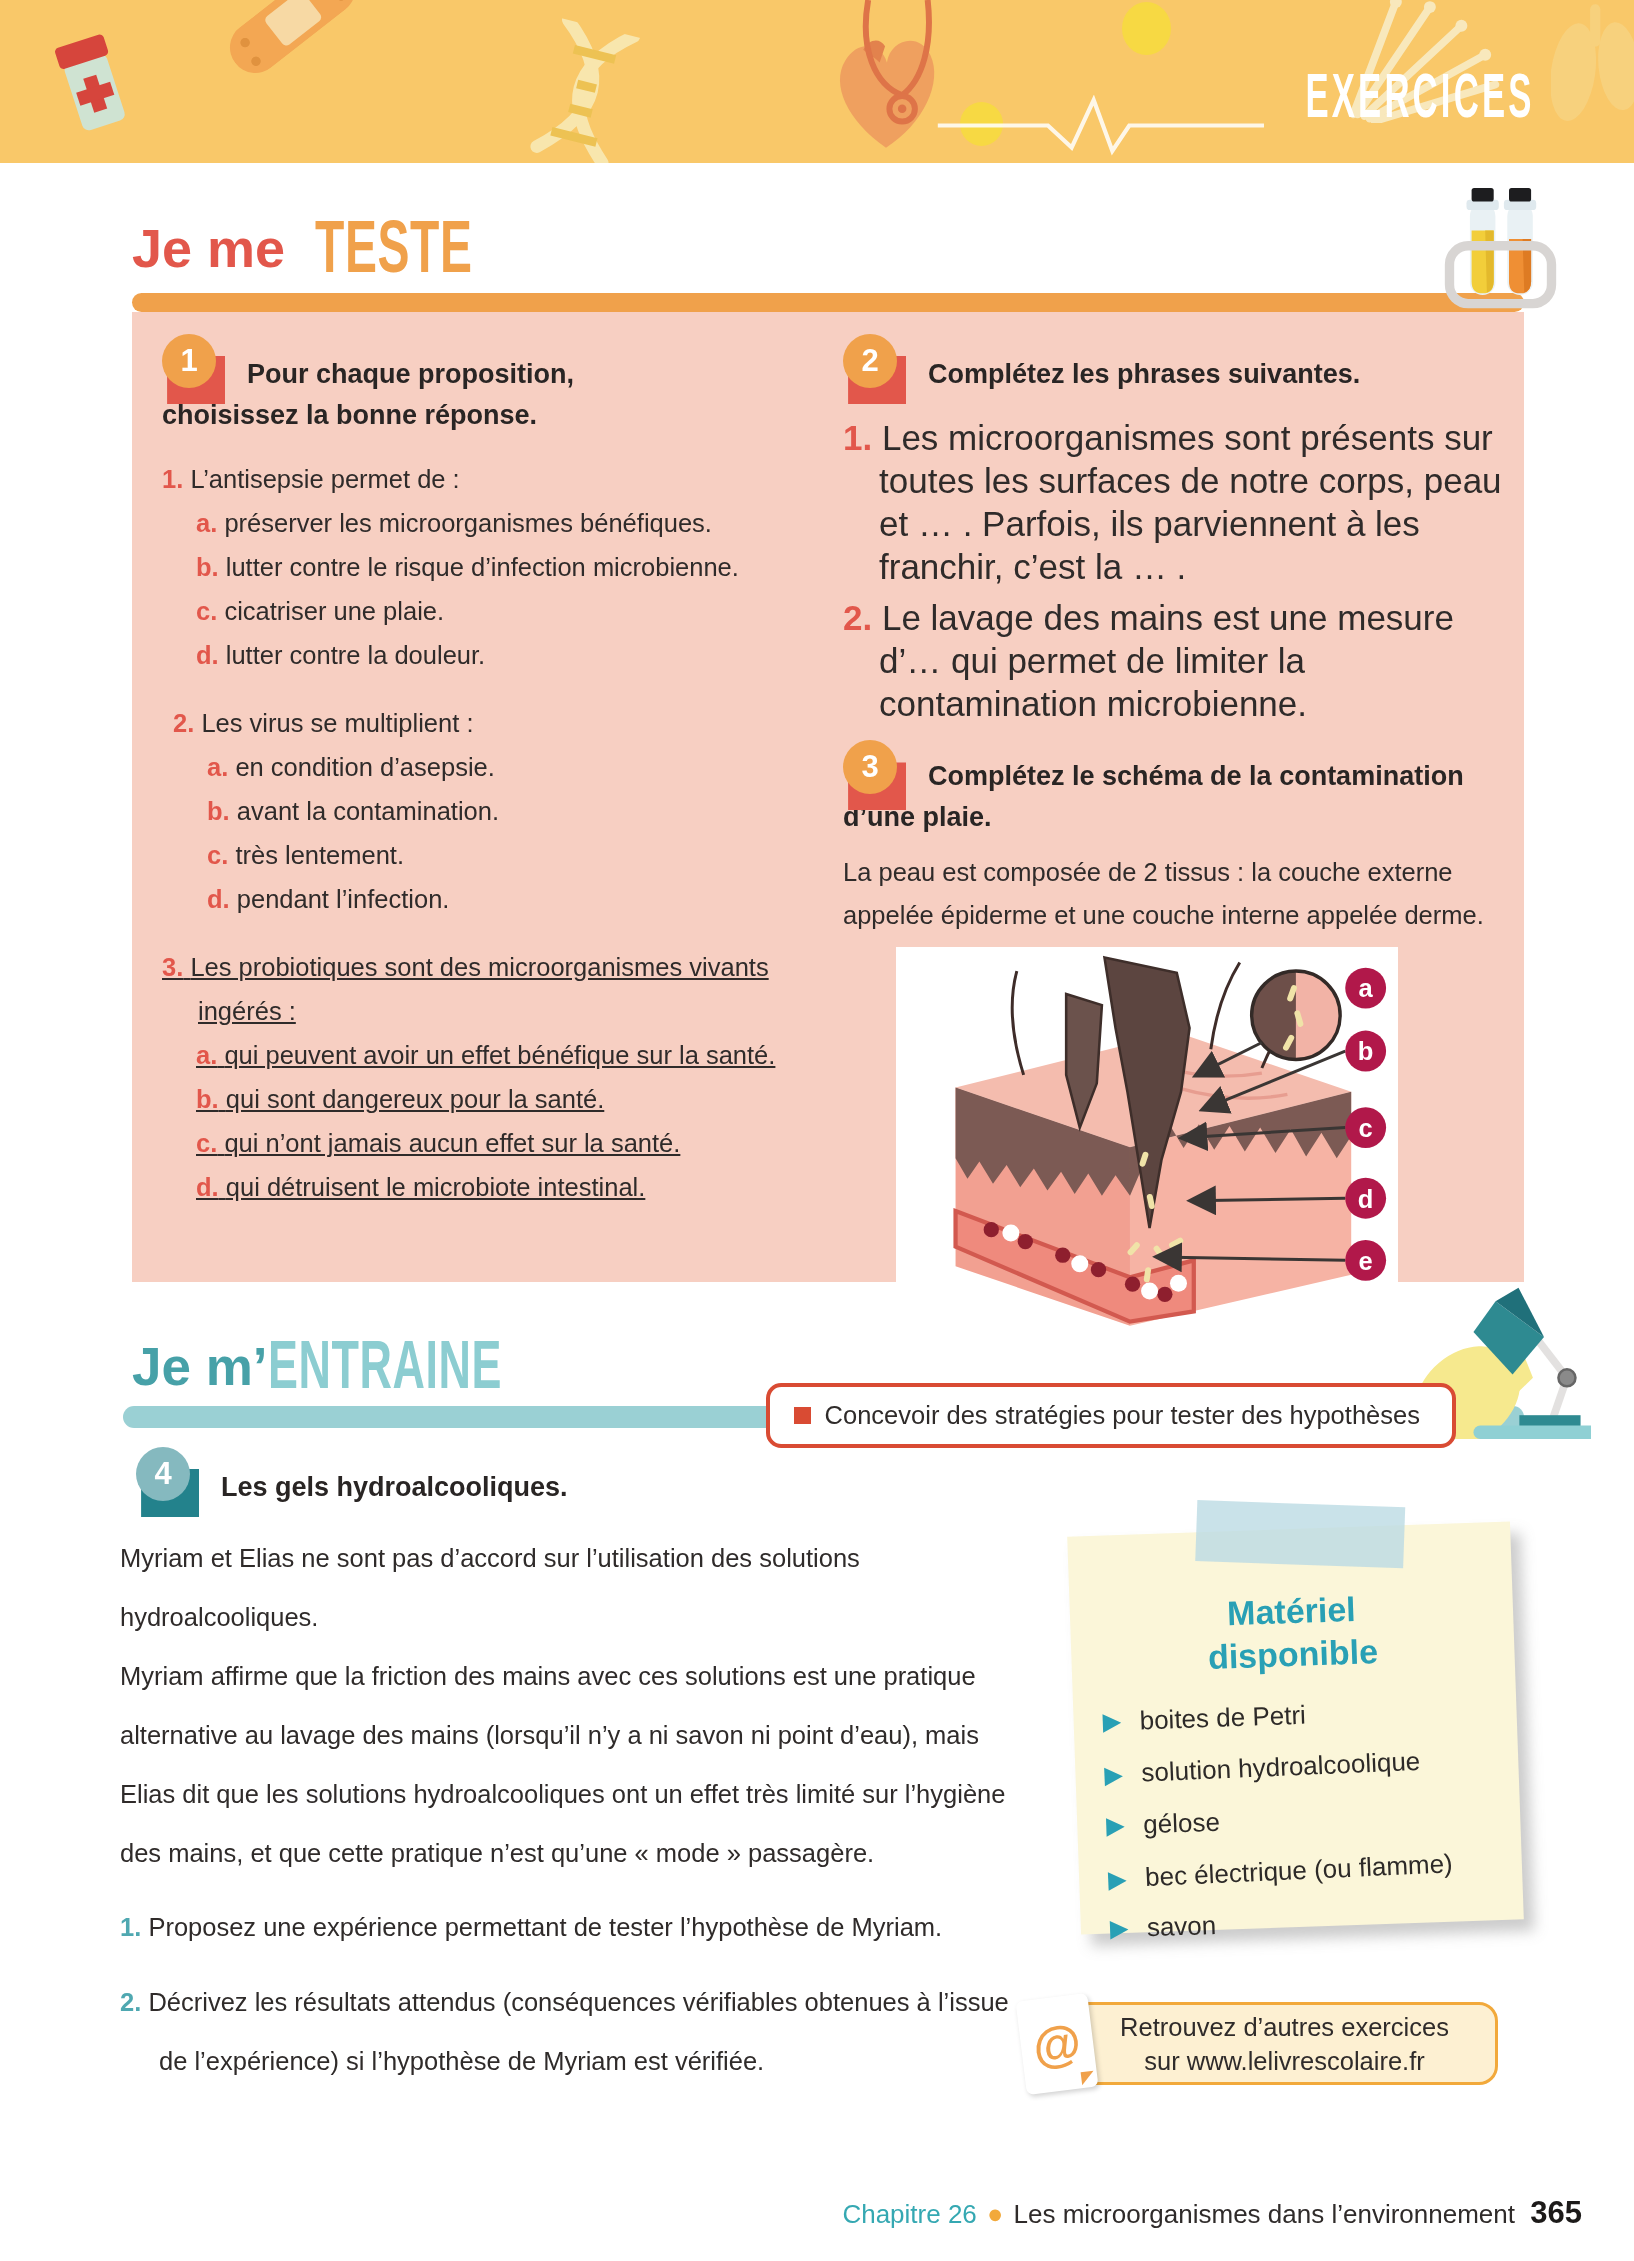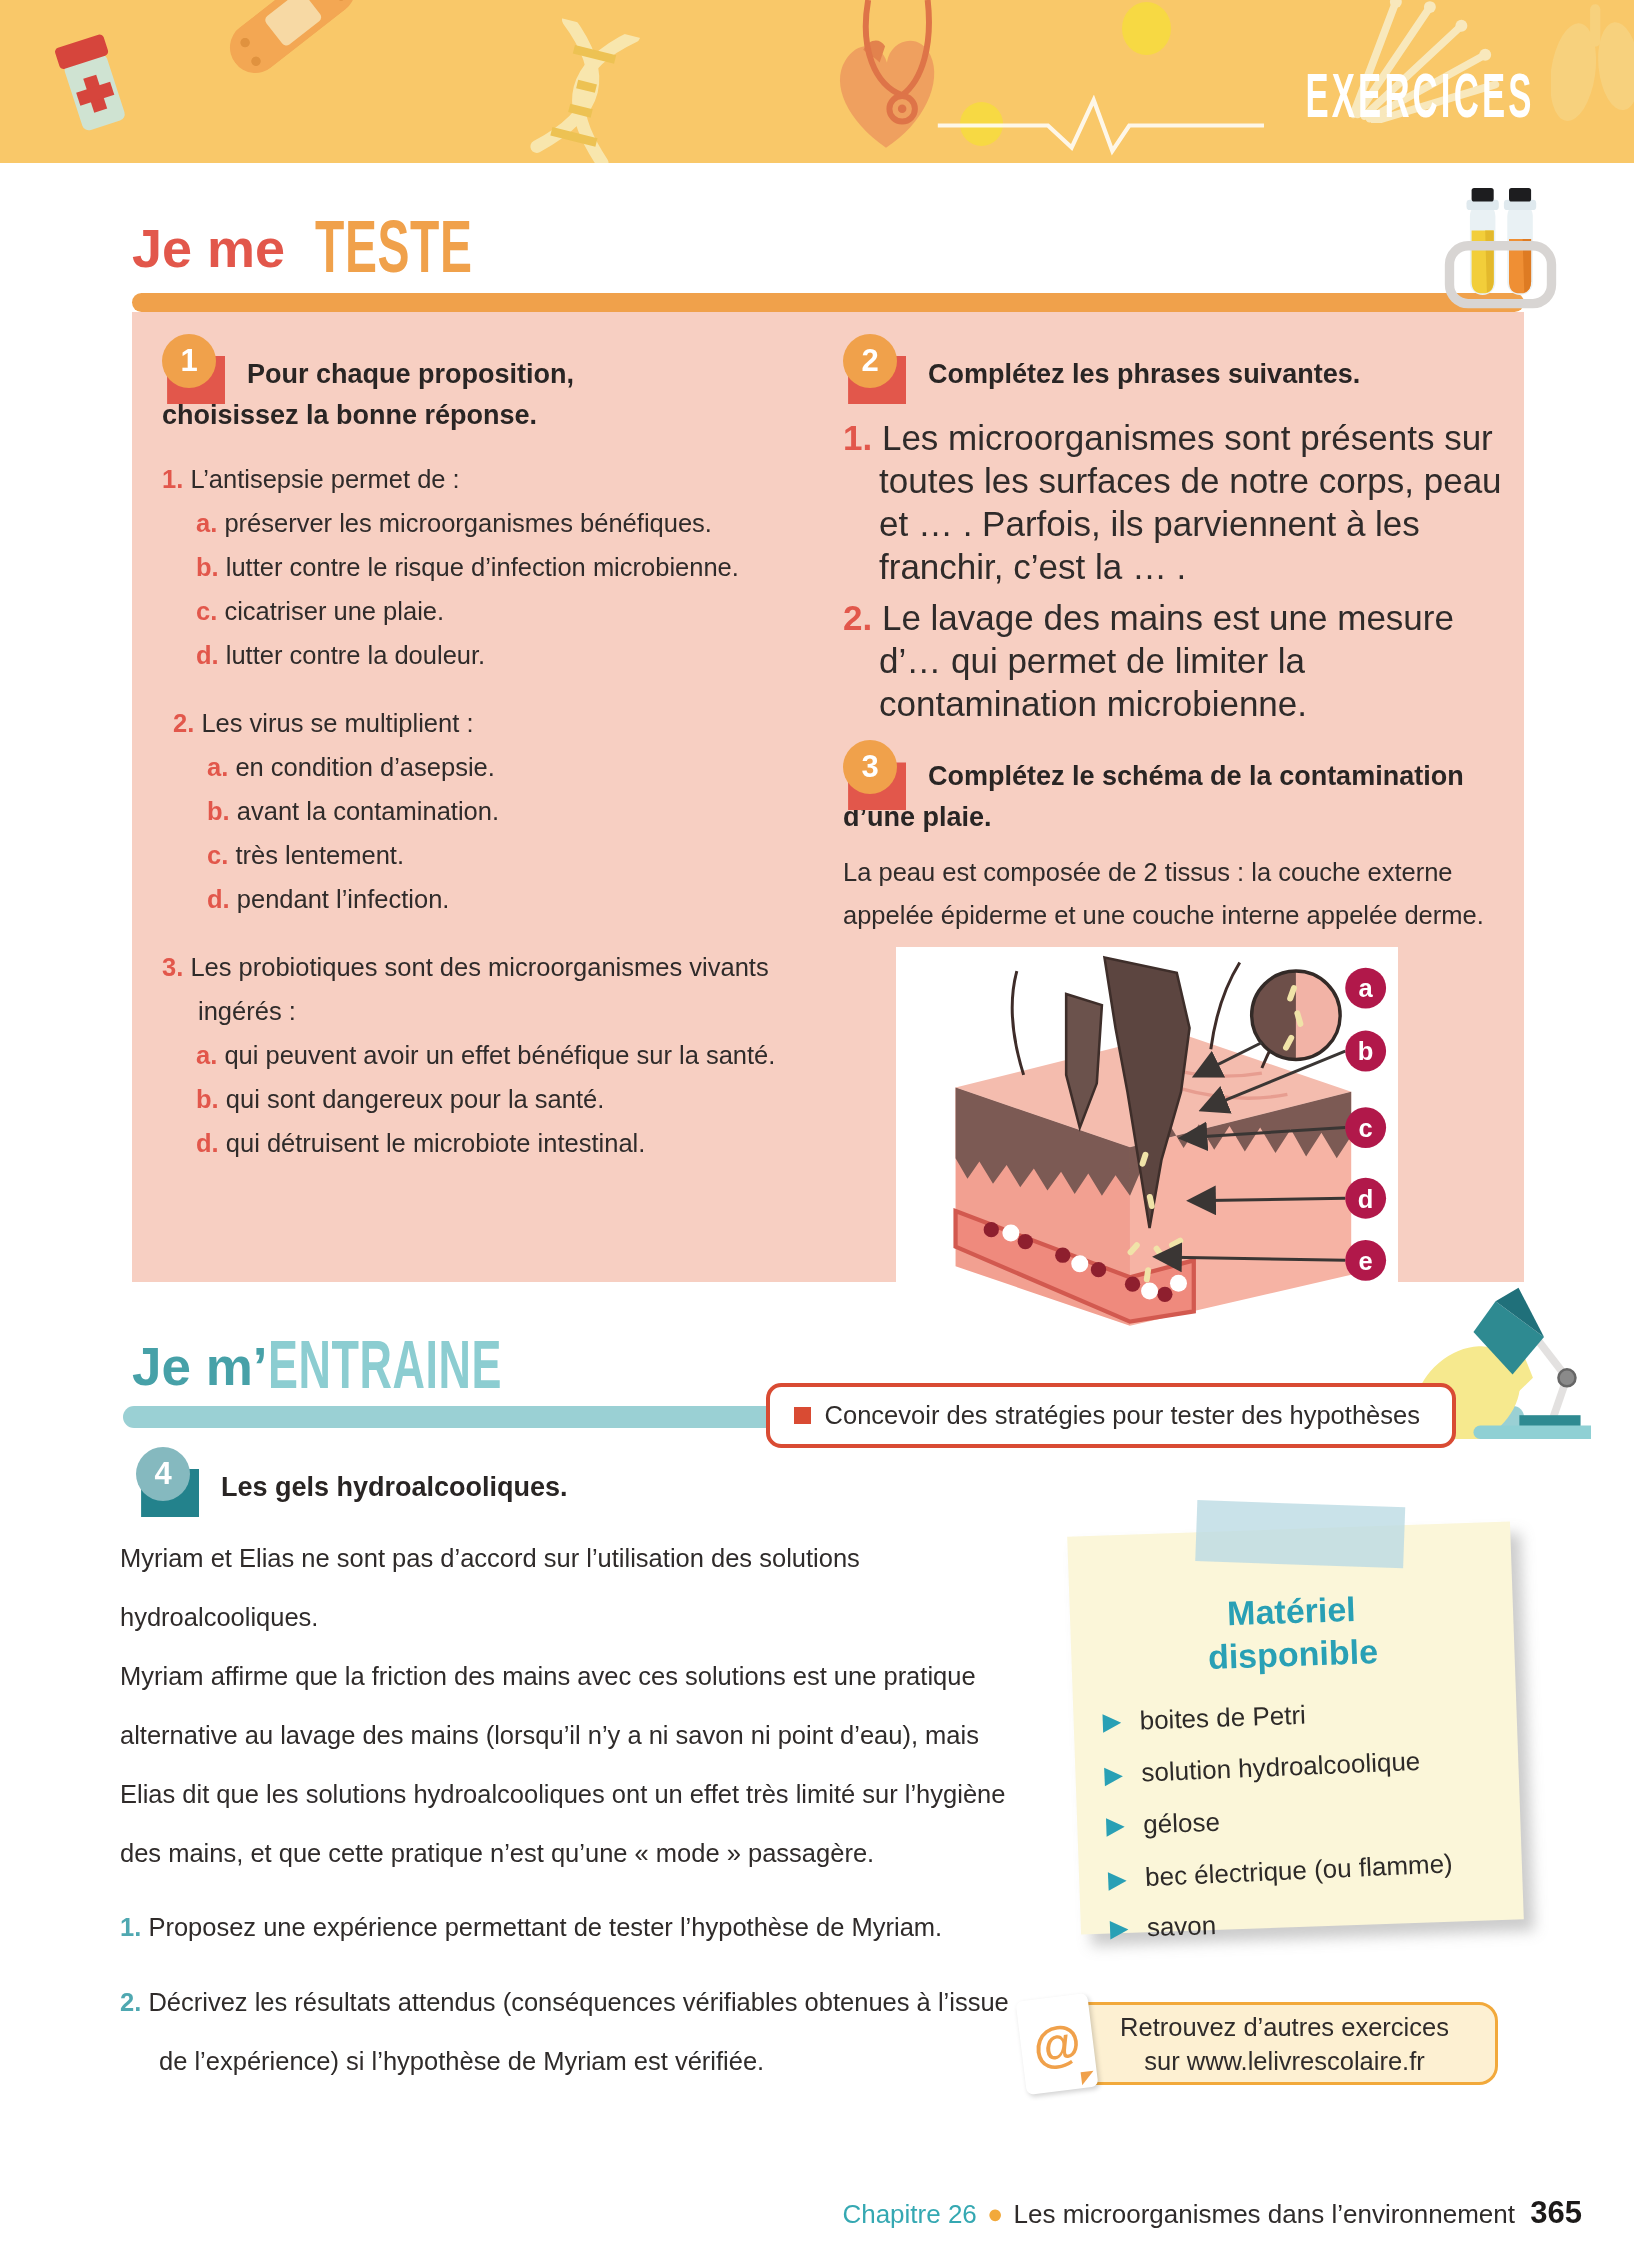--- a/index.html
+++ b/index.html
@@ -205,24 +205,25 @@
     </div>
 
     <div class="q" style="margin-top:24px;margin-left:11px;">
       <div class="qline"><span class="qnum">2.</span> <span>Les virus se multiplient :</span></div>
       <div class="opt"><span class="optletter">a.</span> <span>en condition d’asepsie.</span></div>
       <div class="opt"><span class="optletter">b.</span> <span>avant la contamination.</span></div>
       <div class="opt"><span class="optletter">c.</span> <span>très lentement.</span></div>
       <div class="opt"><span class="optletter">d.</span> <span>pendant l’infection.</span></div>
     </div>
 
-    <div class="q" style="margin-top:24px;">
+    <div class="q" style="margin-top:24px;text-decoration:underline;">
       <div class="qline"><span class="qnum">3.</span> <span>Les probiotiques sont des microorganismes vivants ingérés :</span></div>
       <div class="opt"><span class="optletter">a.</span> <span>qui peuvent avoir un effet bénéfique sur la santé.</span></div>
       <div class="opt"><span class="optletter">b.</span> <span>qui sont dangereux pour la santé.</span></div>
+      <div class="opt"><span class="optletter">c.</span> <span>qui n’ont jamais aucun effet sur la santé.</span></div>
       <div class="opt"><span class="optletter">d.</span> <span>qui détruisent le microbiote intestinal.</span></div>
     </div>
   </div>
 
   <div class="col-right">
     <div class="ex-header" style="min-height:68px;">
       <div class="badge badge-warm">
         <div class="badge-ribbon"></div>
         <div class="badge-circle">2</div>
       </div>

